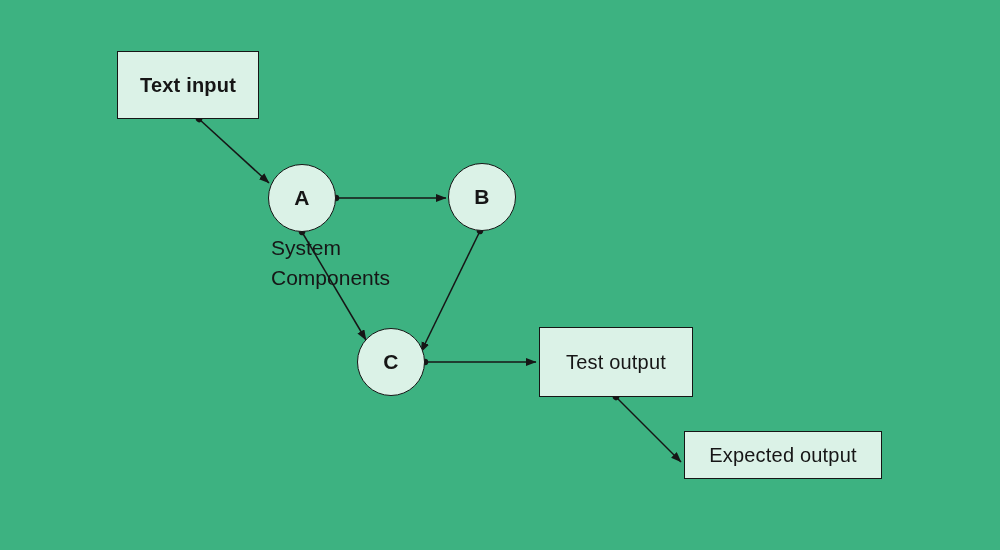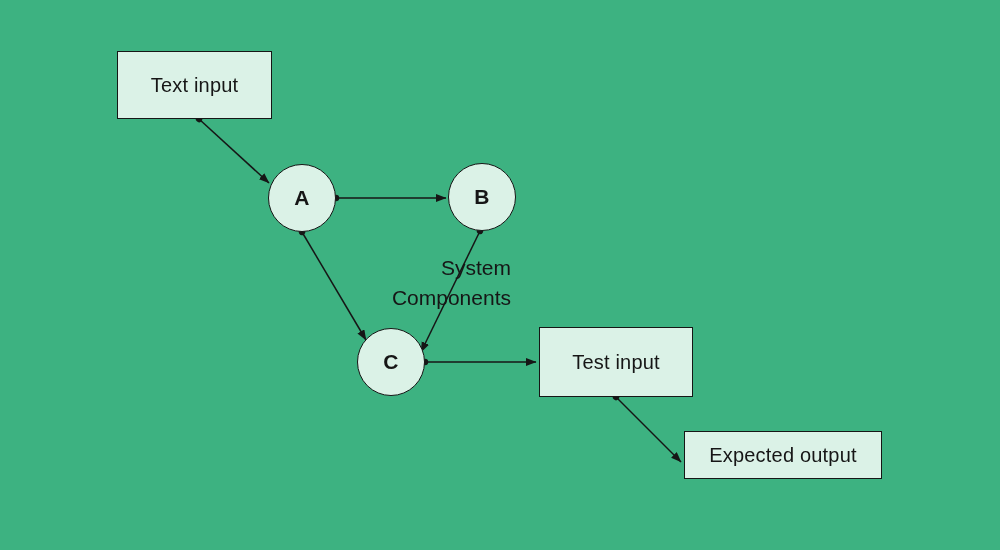--- a/index.html
+++ b/index.html
@@ -48,25 +48,24 @@
   }
   .node.circle .label {
     font-weight: 700;
     font-size: 21px;
   }
   .caption {
     position: absolute;
     left: 271px;
     top: 233px;
     width: 240px;
-    text-align: right;
+    text-align: left;
     font-size: 21px;
     line-height: 30px;
     color: var(--text, #161616);
-    margin-top: 20px;
   }
 </style>
 </head>
 <body>
 
 <div class="canvas">
 
   <svg id="edges" xmlns="http://www.w3.org/2000/svg">
     <defs>
       <marker id="dot" markerWidth="8" markerHeight="8" refX="4" refY="4" orient="auto" markerUnits="userSpaceOnUse">
@@ -78,34 +77,34 @@
     </defs>
   <line x1="199" y1="119" x2="269" y2="183" class="edge" marker-start="url(#dot)" marker-end="url(#arrow)"></line>
       <line x1="336" y1="198" x2="446" y2="198" class="edge" marker-start="url(#dot)" marker-end="url(#arrow)"></line>
       <line x1="302" y1="232" x2="366" y2="340" class="edge" marker-start="url(#dot)" marker-end="url(#arrow)"></line>
       <line x1="480" y1="231" x2="421" y2="352" class="edge" marker-start="url(#dot)" marker-end="url(#arrow)"></line>
       <line x1="425" y1="362" x2="536" y2="362" class="edge" marker-start="url(#dot)" marker-end="url(#arrow)"></line>
       <line x1="616" y1="397" x2="681" y2="462" class="edge" marker-start="url(#dot)" marker-end="url(#arrow)"></line>
     </svg>
 
   <div id="nodes">
-      <div class="node rect" style="left: 117px; top: 51px; width: 155px; height: 68px;">
+      <div class="node rect" style="left: 117px; top: 51px; width: 142px; height: 68px; font-weight: bold;">
         <span class="label">Text input</span>
       </div>
       <div class="node circle" style="left: 268px; top: 164px; width: 68px; height: 68px;">
         <span class="label">A</span>
       </div>
       <div class="node circle" style="left: 448px; top: 163px; width: 68px; height: 68px;">
         <span class="label">B</span>
       </div>
       <div class="node circle" style="left: 357px; top: 328px; width: 68px; height: 68px;">
         <span class="label">C</span>
       </div>
       <div class="node rect" style="left: 539px; top: 327px; width: 154px; height: 70px;">
-        <span class="label">Test input</span>
+        <span class="label">Test output</span>
       </div>
       <div class="node rect" style="left: 684px; top: 431px; width: 198px; height: 48px;">
         <span class="label">Expected output</span>
       </div>
     </div>
 
   <div class="caption">
     <div>System</div>
     <div>Components</div>
   </div>

